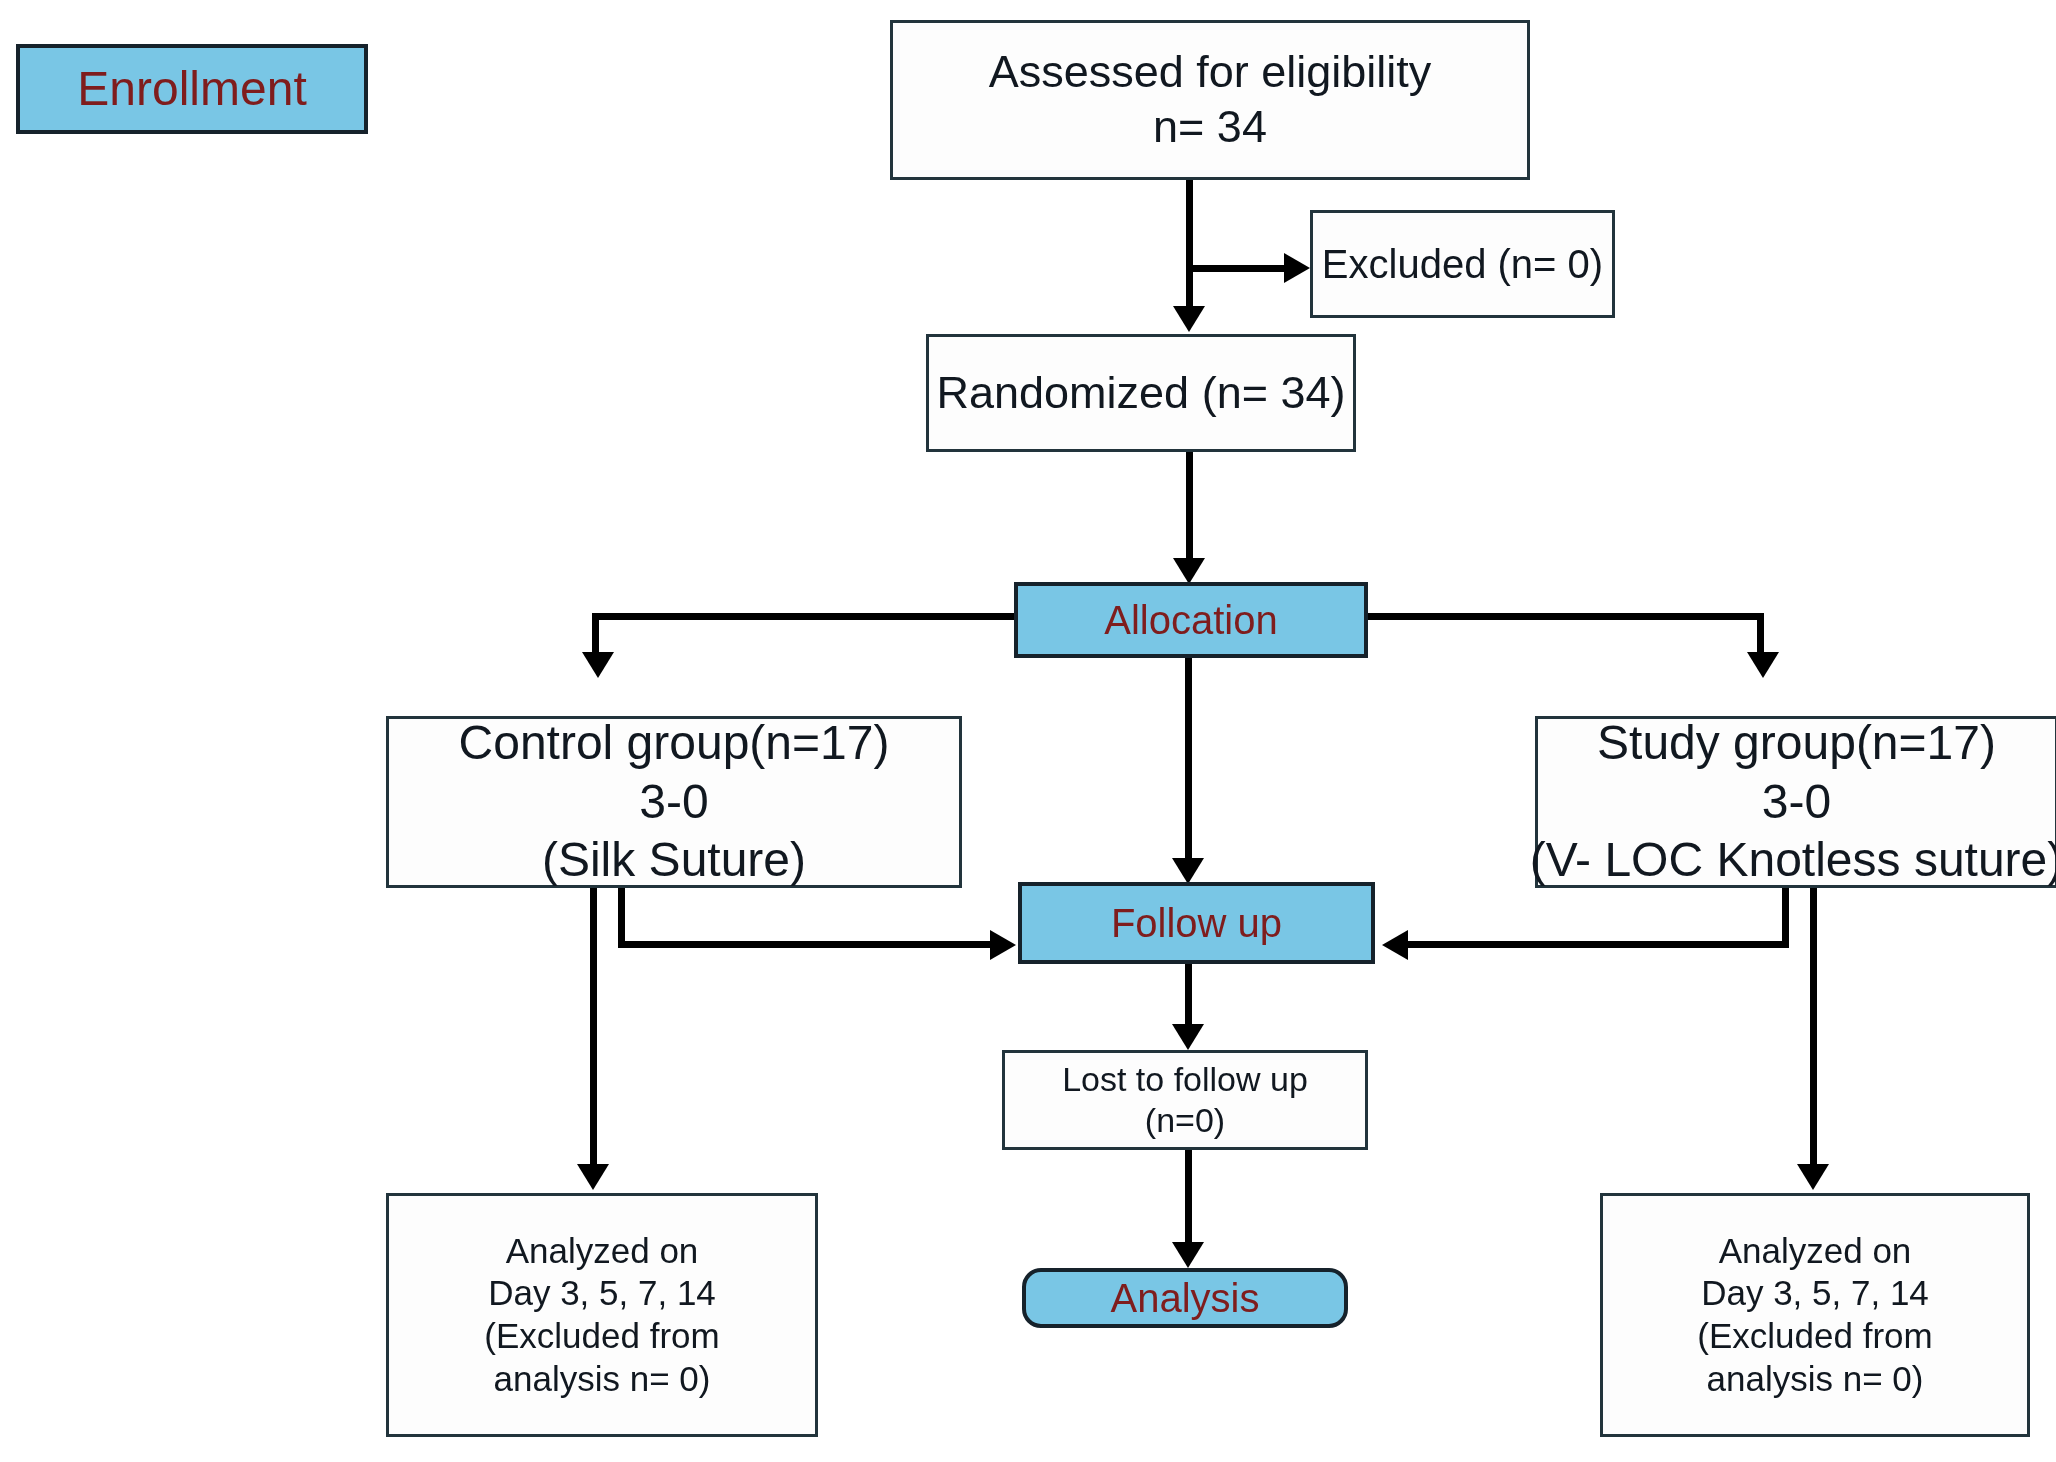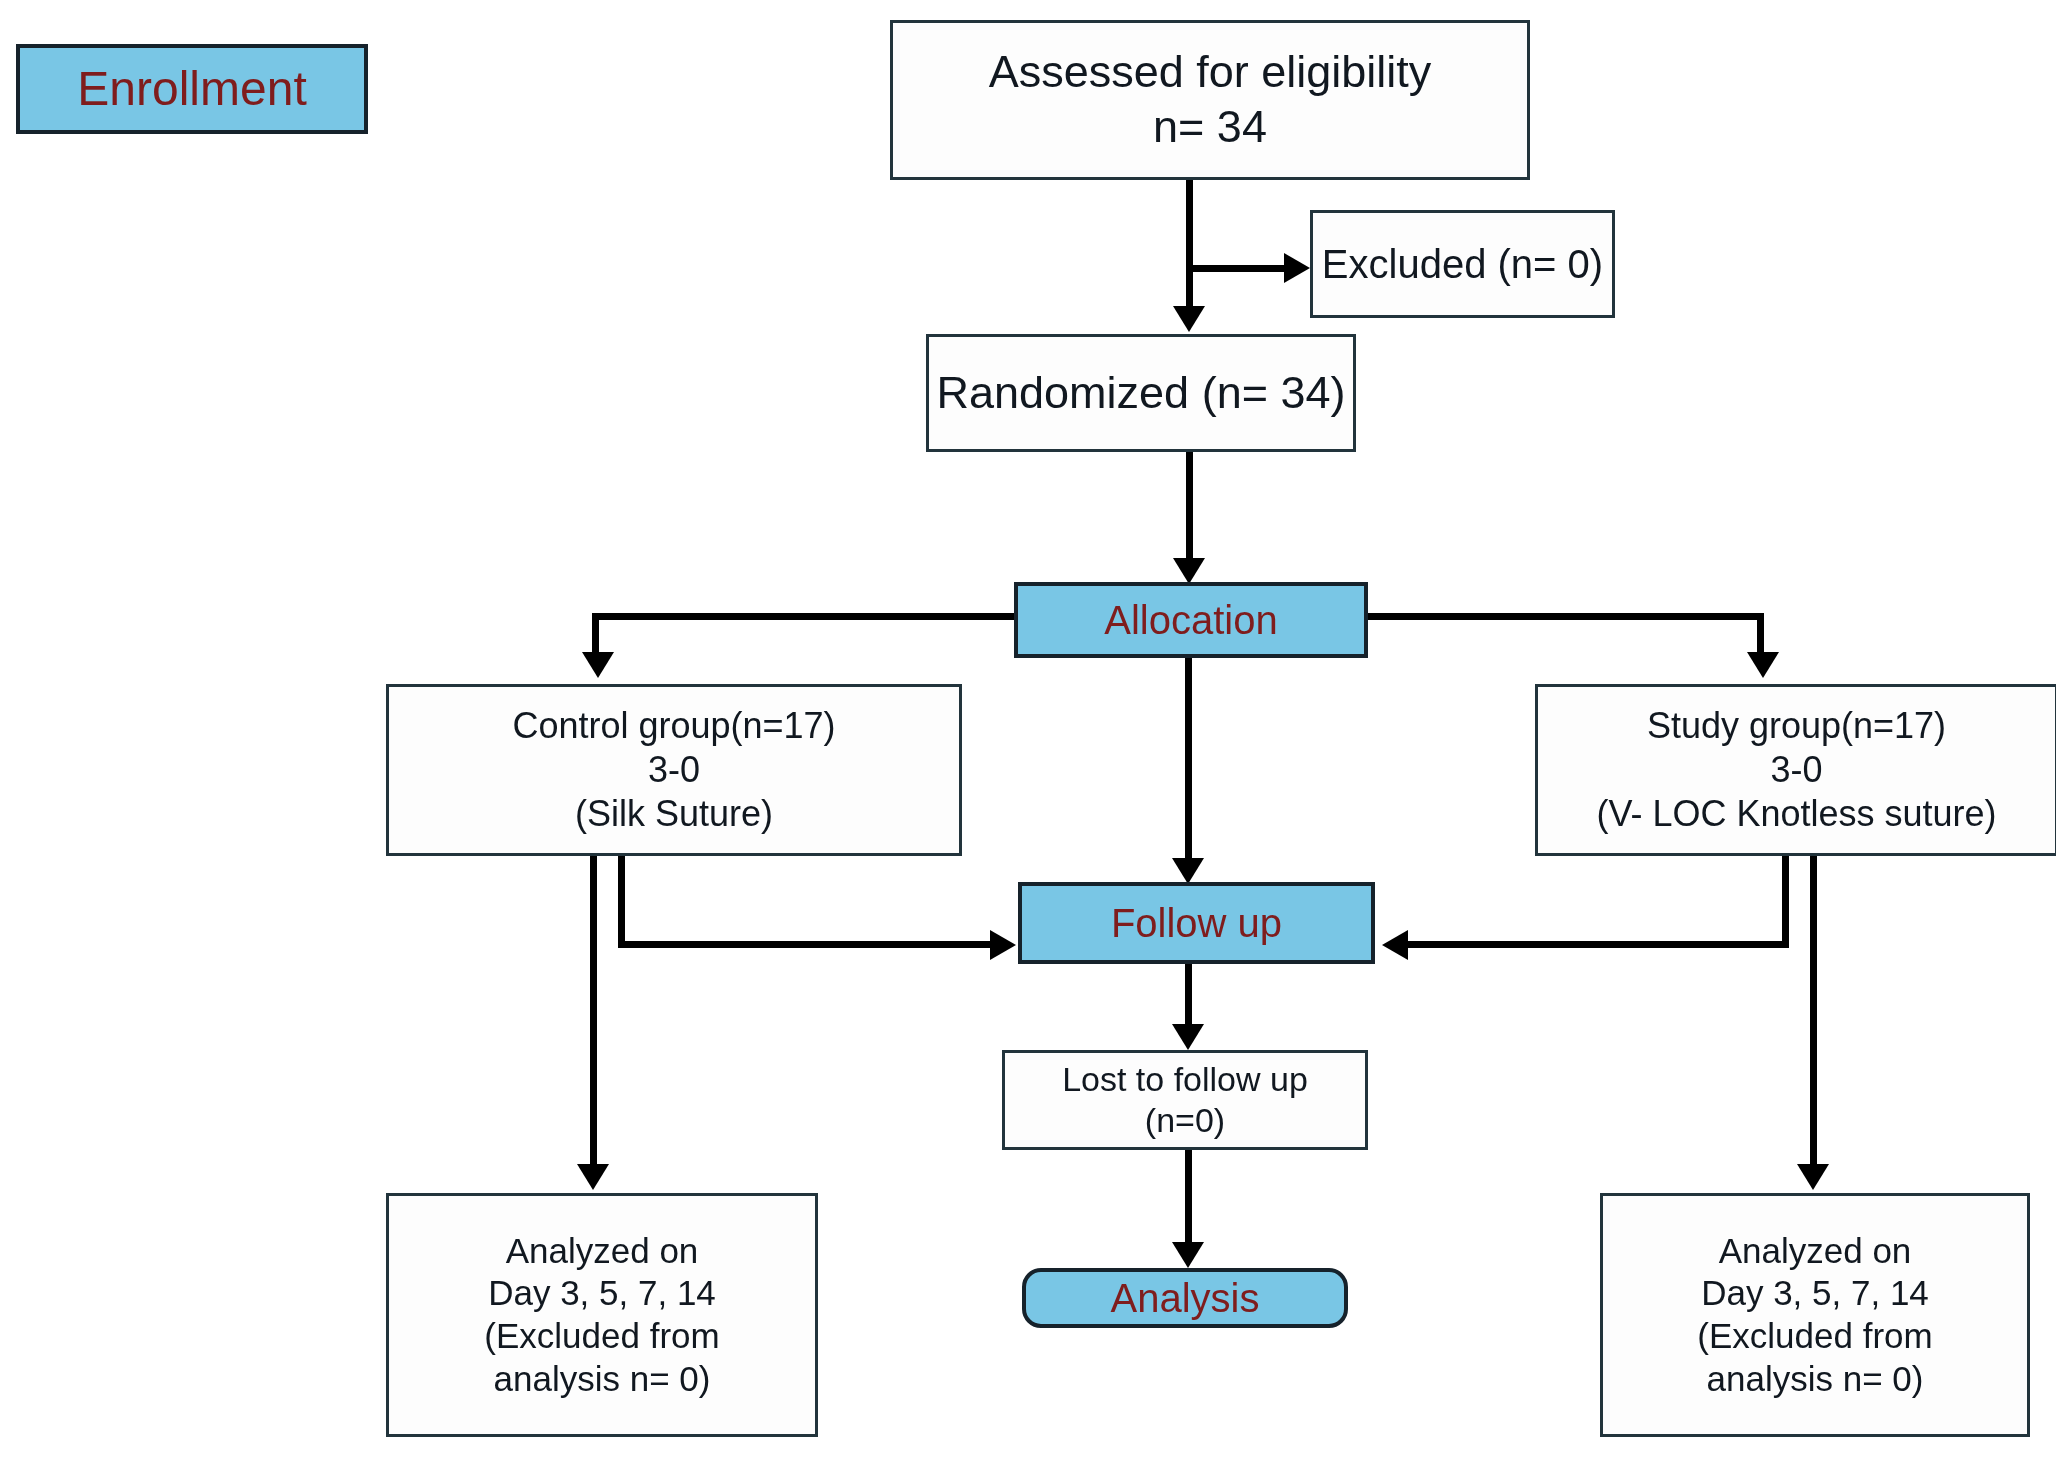--- a/index.html
+++ b/index.html
@@ -66,21 +66,21 @@
   .arrow.left {
     border-top: 15px solid transparent;
     border-bottom: 15px solid transparent;
     border-right: 26px solid #000000;
   }
 
   
   .t-enroll   { font-size: 48px; }
   .t-big      { font-size: 45px; }
   .t-med      { font-size: 40px; }
-  .t-group    { font-size: 36px; }
+  .t-group    { font-size: 48px; margin-top: 32px; }
   .t-small    { font-size: 34px; }
   .t-analyzed { font-size: 35px; }
 </style>
 </head>
 <body>
 
 <div id="canvas">
 
   <div class="box blue t-enroll" style="left:16px; top:44px; width:352px; height:90px;">
     <span class="line">Enrollment</span>

